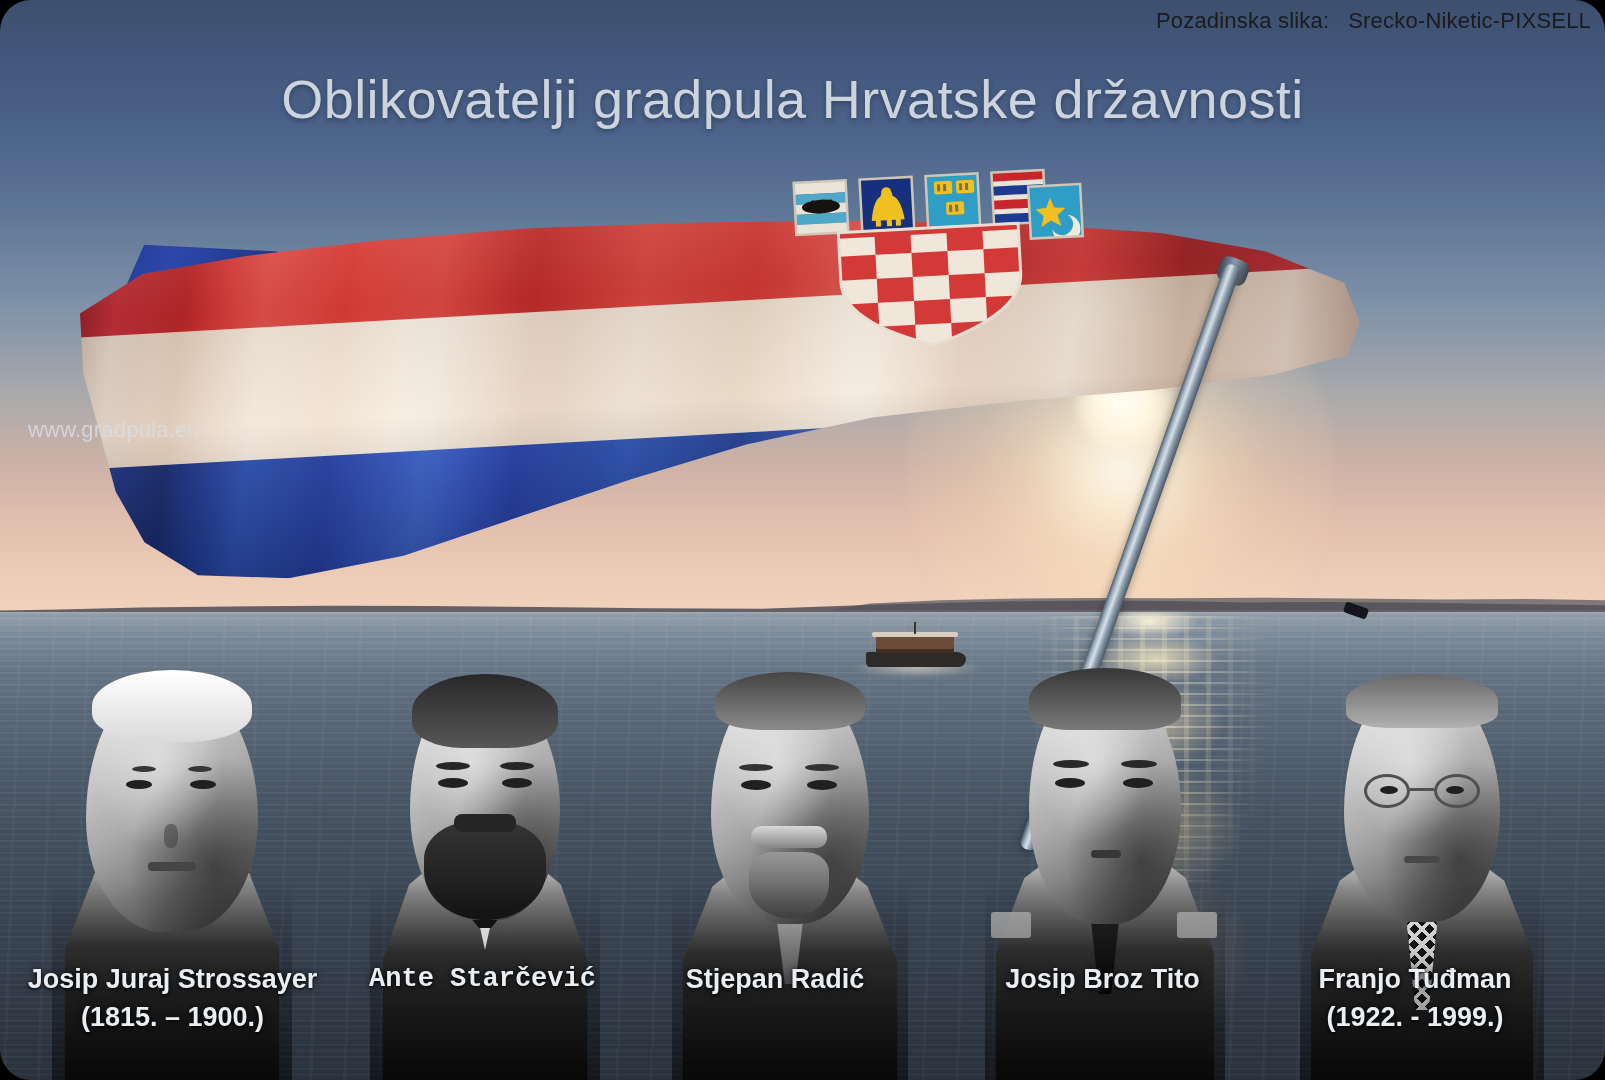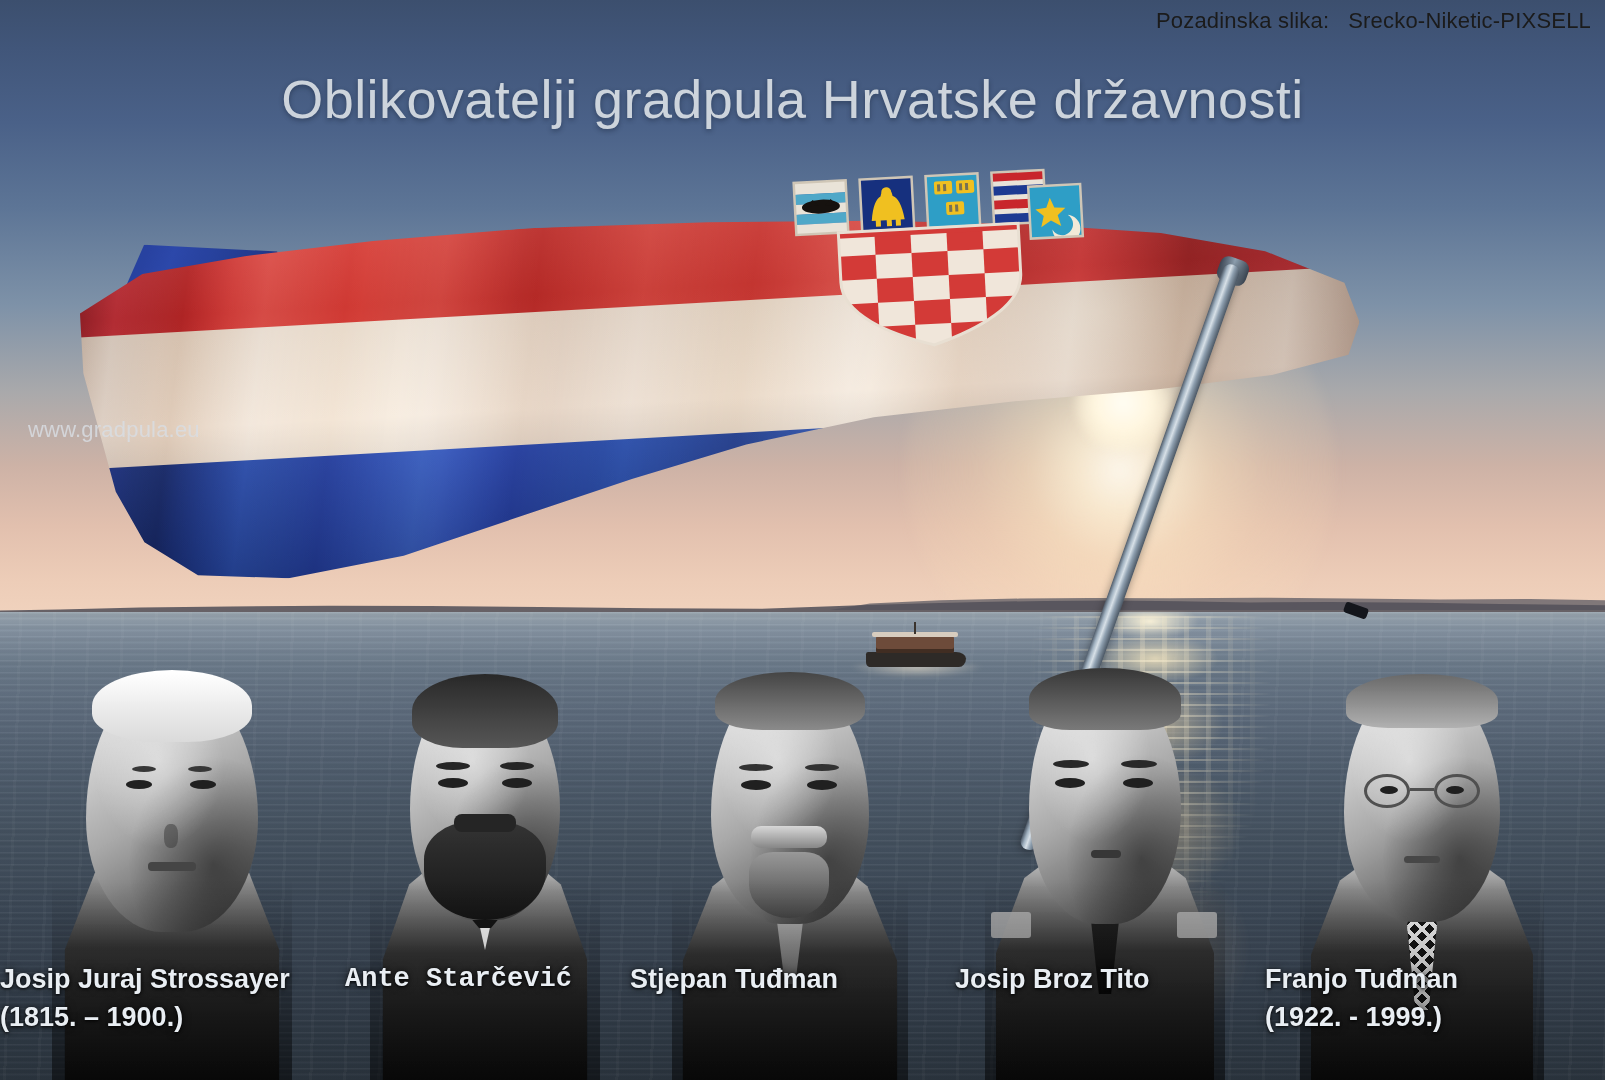--- a/index.html
+++ b/index.html
@@ -8,20 +8,21 @@
     width:1605px; height:1080px;
     overflow:hidden;
     background:#000;
     font-family:"Liberation Sans", sans-serif;
   }
 
   #poster {
     position:relative;
     width:1605px; height:1080px;
     overflow:hidden;
+    border-radius:31px;
   }
 
   
   .scene { position:absolute; inset:0; }
 
   
   .sky {
     position:absolute; left:0; top:0; width:1605px; height:612px;
     background:
       linear-gradient(to bottom,
@@ -298,21 +299,21 @@
     text-shadow:0 2px 5px rgba(20,30,50,.45);
     padding-right:20px;
   }
   .watermark {
     position:absolute; left:28px; top:417px;
     font-size:22px; color:#d9dee4; opacity:.82; letter-spacing:.2px;
   }
 
   .labels { position:absolute; left:0; top:960px; width:1605px; height:110px; }
   .label {
-    position:absolute; 
+    position:absolute; text-align:center;
     color:#e9eef3; font-weight:700; font-size:27px; line-height:38px;
     text-shadow:0 1px 3px rgba(0,0,0,.9), 0 0 9px rgba(0,0,0,.7);
     white-space:nowrap;
   }
   .label .yrs { display:block; font-weight:700; font-size:27px; }
 </style>
 </head>
 <body>
 
 <div id="poster">
@@ -578,21 +579,21 @@
 
   <div class="labels">
     <div class="label" style="left:0px; width:345px;">
       <span>Josip Juraj Strossayer</span>
       <span class="yrs">(1815. – 1900.)</span>
     </div>
     <div class="label" style="left:345px; width:275px;font-family:Liberation Mono, monospace;">
       <span>Ante Starčević</span>
     </div>
     <div class="label" style="left:630px; width:290px;">
-      <span>Stjepan Tuđman</span>
+      <span>Stjepan Radić</span>
     </div>
     <div class="label" style="left:955px; width:295px;">
       <span>Josip Broz Tito</span>
     </div>
     <div class="label" style="left:1265px; width:300px;">
       <span>Franjo Tuđman</span>
       <span class="yrs">(1922. - 1999.)</span>
     </div>
   </div>
 

